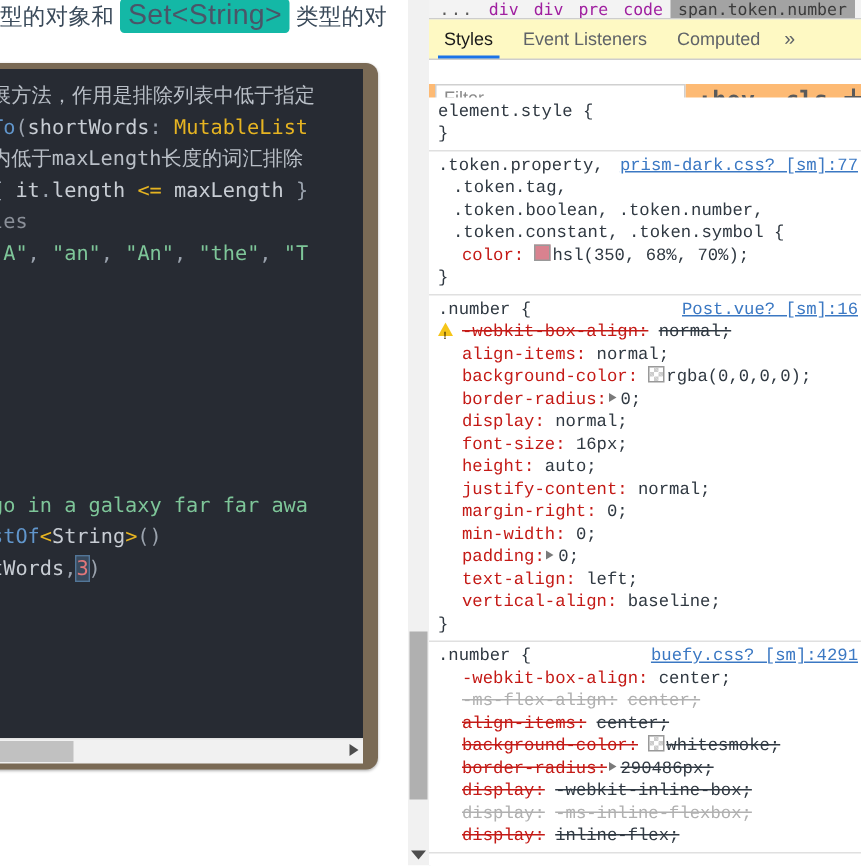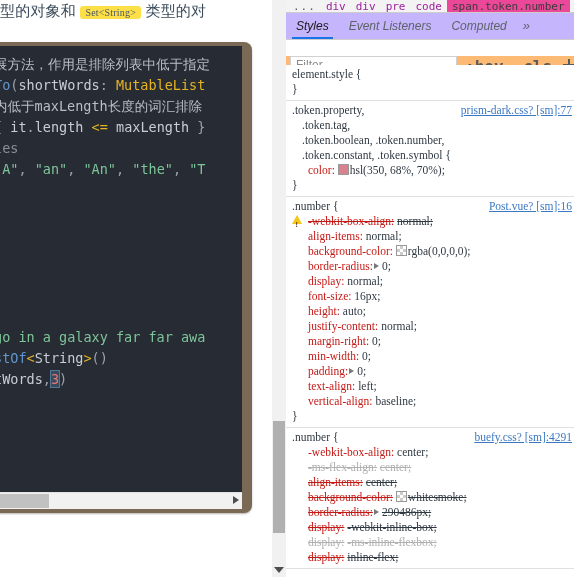--- a/index.html
+++ b/index.html
@@ -22,25 +22,25 @@
     position: absolute; left: 0; top: 0;
     width: 272px;
     white-space: nowrap;
     font-size: 15px;
     line-height: 20px;
     color: #3a4a5a;
     letter-spacing: 0.2px;
     padding-top: 1px;
   }
   .inline-code {
-    background: #fde047;
+    background: #14b8a6;
     border-radius: 3px;
     color: #4a5568;
-    font-family: Liberation Serif, serif;
-    font-size: 10px;
+    font-family: Liberation Sans, sans-serif;
+    font-size: 19px;
     padding: 1px 5px;
   }
 
   
   #code-frame {
     position: absolute;
     left: -10px; top: 42px;
     width: 262px; height: 471px;
     background: #7a6a55;
     border-radius: 8px;
@@ -144,33 +144,32 @@
   }
   .crumb {
     font-family: "DejaVu Sans Mono", monospace;
     font-size: 11px;
     color: #a020a0;
     padding: 1px 5px;
     white-space: nowrap;
   }
   .crumb.dots { color: #5a5a5a; letter-spacing: 1px; }
   .crumb.sel {
-    background: #ec4899;
+    background: #a3a3a3;
     color: #3b3b3b;
   }
 
   
   #dt-tabs {
     position: absolute; left: 0; top: 13px;
     width: 288px; height: 27px;
-    background: #c4b5fd;
+    background: #fef9c3;
     border-bottom: 1px solid #cdcdcd;
     display: flex; align-items: center;
     box-sizing: border-box;
-    font-style: italic;
   }
   .dt-tab {
     font-size: 12px;
     color: #5f6368;
     padding: 0 10px;
     height: 26px;
     line-height: 26px;
     position: relative;
     white-space: nowrap;
   }
@@ -228,21 +227,21 @@
     border-right: 5px solid #5a5a5a;
     border-top: 5px solid transparent;
   }
 
   
   #rules {
     position: absolute; left: 0; top: 65px;
     width: 288px; height: 512px;
     overflow: hidden;
     background: #ffffff;
-    font-family: Liberation Serif, serif;
+    font-family: Liberation Mono, monospace;
     font-size: 11.5px;
     line-height: 15px;
   }
   .rule {
     border-bottom: 1px solid #e0e0e0;
     padding: 2px 0 3px 0;
     position: relative;
   }
   .rule-head {
     position: relative;

